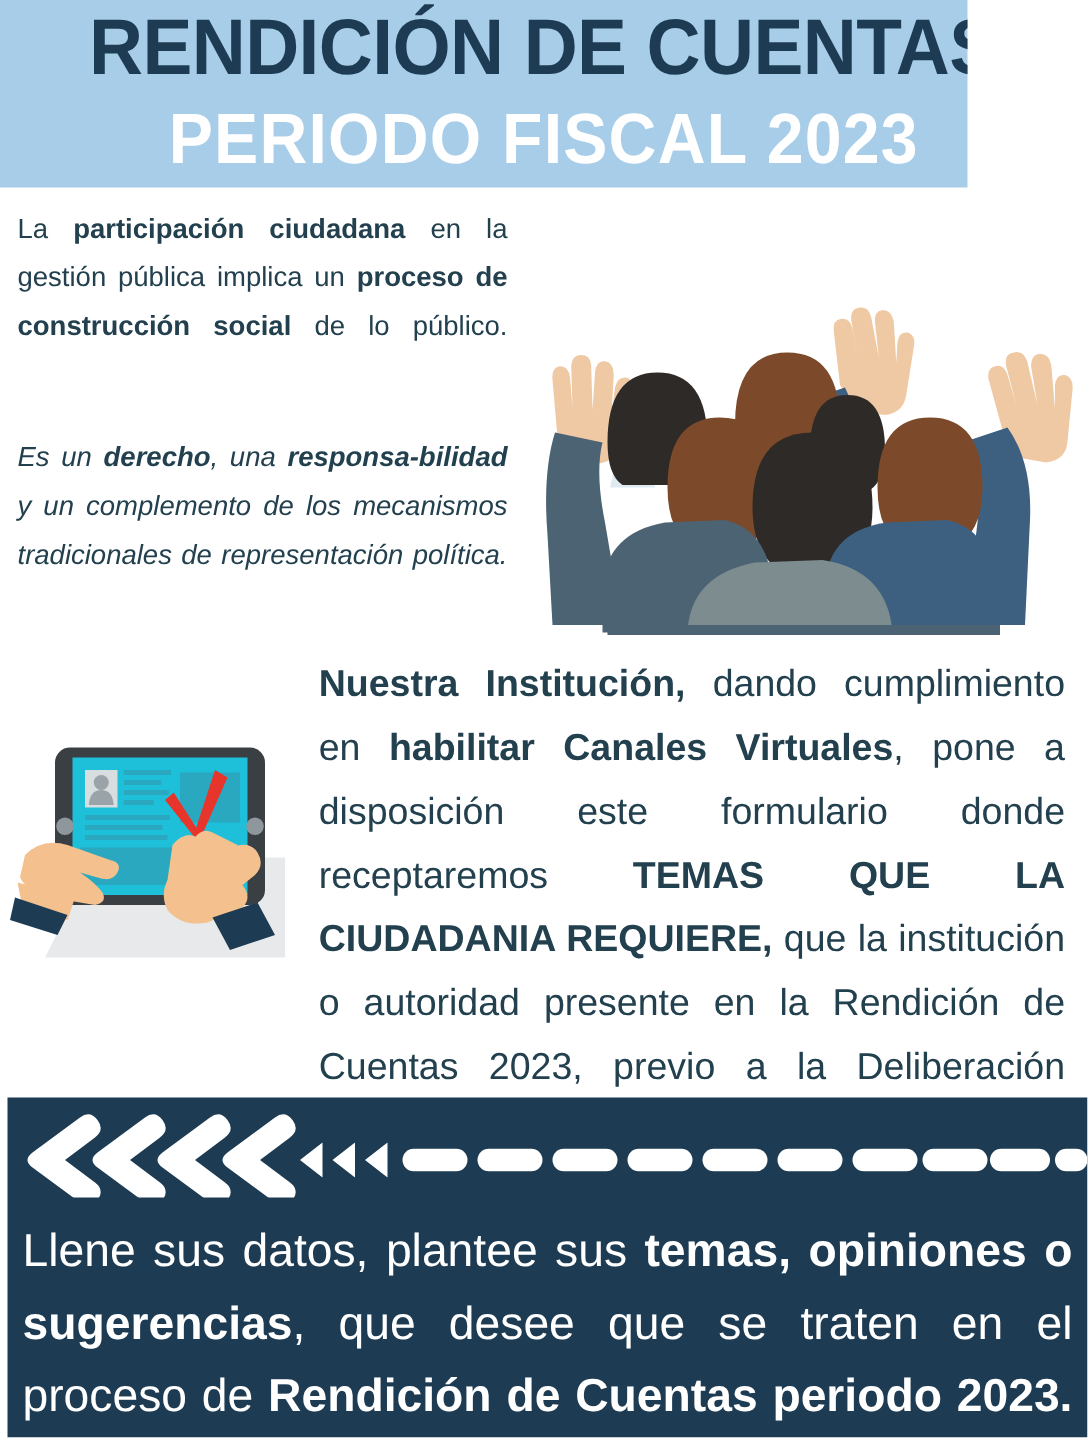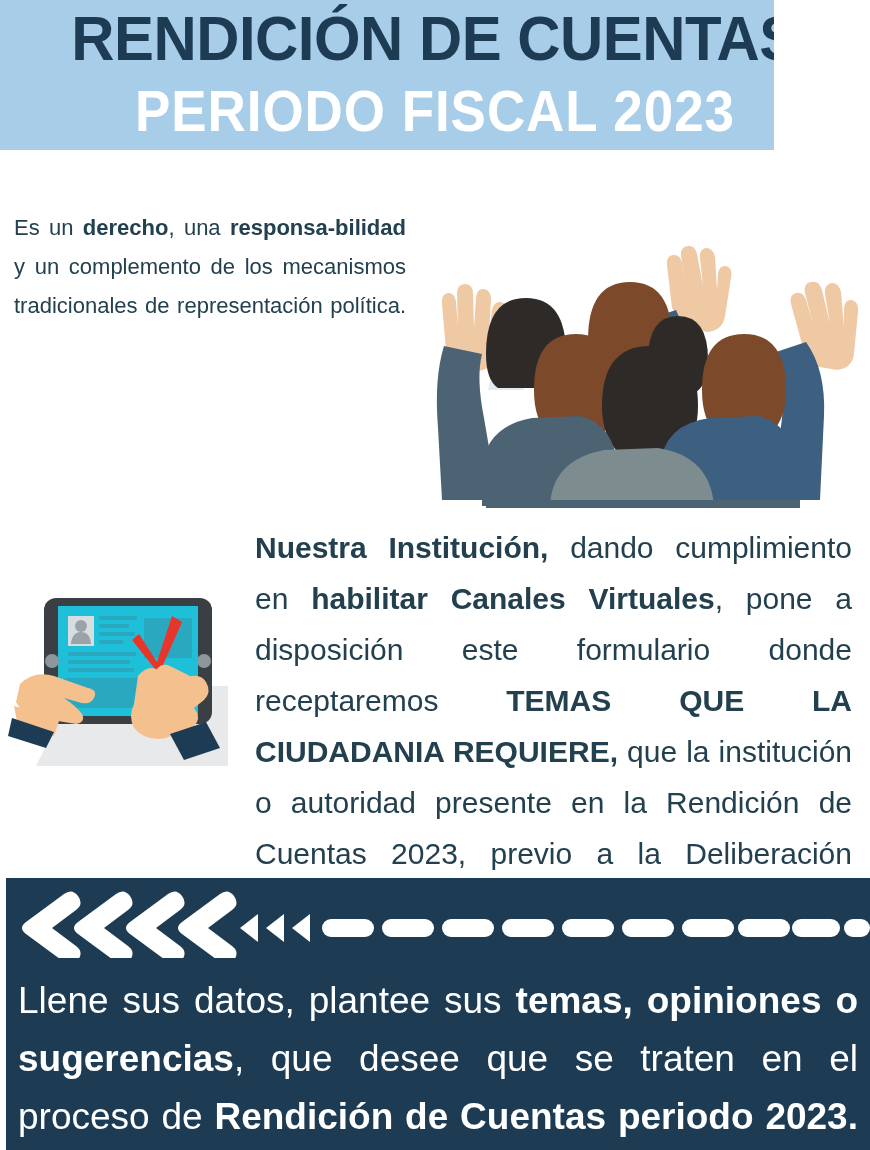--- a/index.html
+++ b/index.html
@@ -64,21 +64,21 @@
     left: 14px;
     top: 163px;
     width: 392px;
     color: #23404f;
     font-size: 22px;
     line-height: 39px;
     text-align: justify;
     font-weight: 400;
   }
   #intro-text-block p { margin: 0; }
-  #intro-text-block p.para-gap { margin-top: 45px; }
+  #intro-text-block p.para-gap { margin-top: 27px; font-style: italic; }
   #intro-text-block b { font-weight: bold; }
   .forcejustify:after {
     content: "";
     display: inline-block;
     width: 100%;
   }
 
   
   #hands-illustration {
     position: absolute;
@@ -146,20 +146,21 @@
 </style>
 </head>
 <body>
 
 <div id="header-band">
   <div id="header-title">RENDICIÓN DE CUENTAS</div>
   <div id="header-subtitle">PERIODO FISCAL 2023</div>
 </div>
 
 <div id="intro-text-block">
+  <p><span class="forcejustify"><span>La </span><b>participación ciudadana</b><span> en la gestión pública implica un </span><b>proceso de construcción social</b><span> de lo público.</span></span></p>
   <p class="para-gap"><span class="forcejustify"><span>Es un </span><b>derecho</b><span>, una </span><b>responsa-bilidad</b><span> y un complemento de los mecanismos tradicionales de representación política.</span></span></p>
 </div>
 
 <svg id="hands-illustration" viewBox="0 0 440 280">
 
   <g>
     <path d="M22 112 L18 66 Q17 56 24 55 Q31 55 32 64 L34 88 L33 56 Q33 46 41 46 Q49 46 49 56 L50 90 L52 60 Q53 50 60 51 Q67 52 67 62 L65 96 L68 72 Q70 63 77 64 Q84 66 82 76 L74 116 Q70 131 54 133 L30 132 Z" fill="#efc9a4"></path>
     <path d="M20 108 Q10 140 14 190 L18 262 L74 262 L60 180 Q52 140 58 116 Z" fill="#4c6374"></path>
   </g>
 

